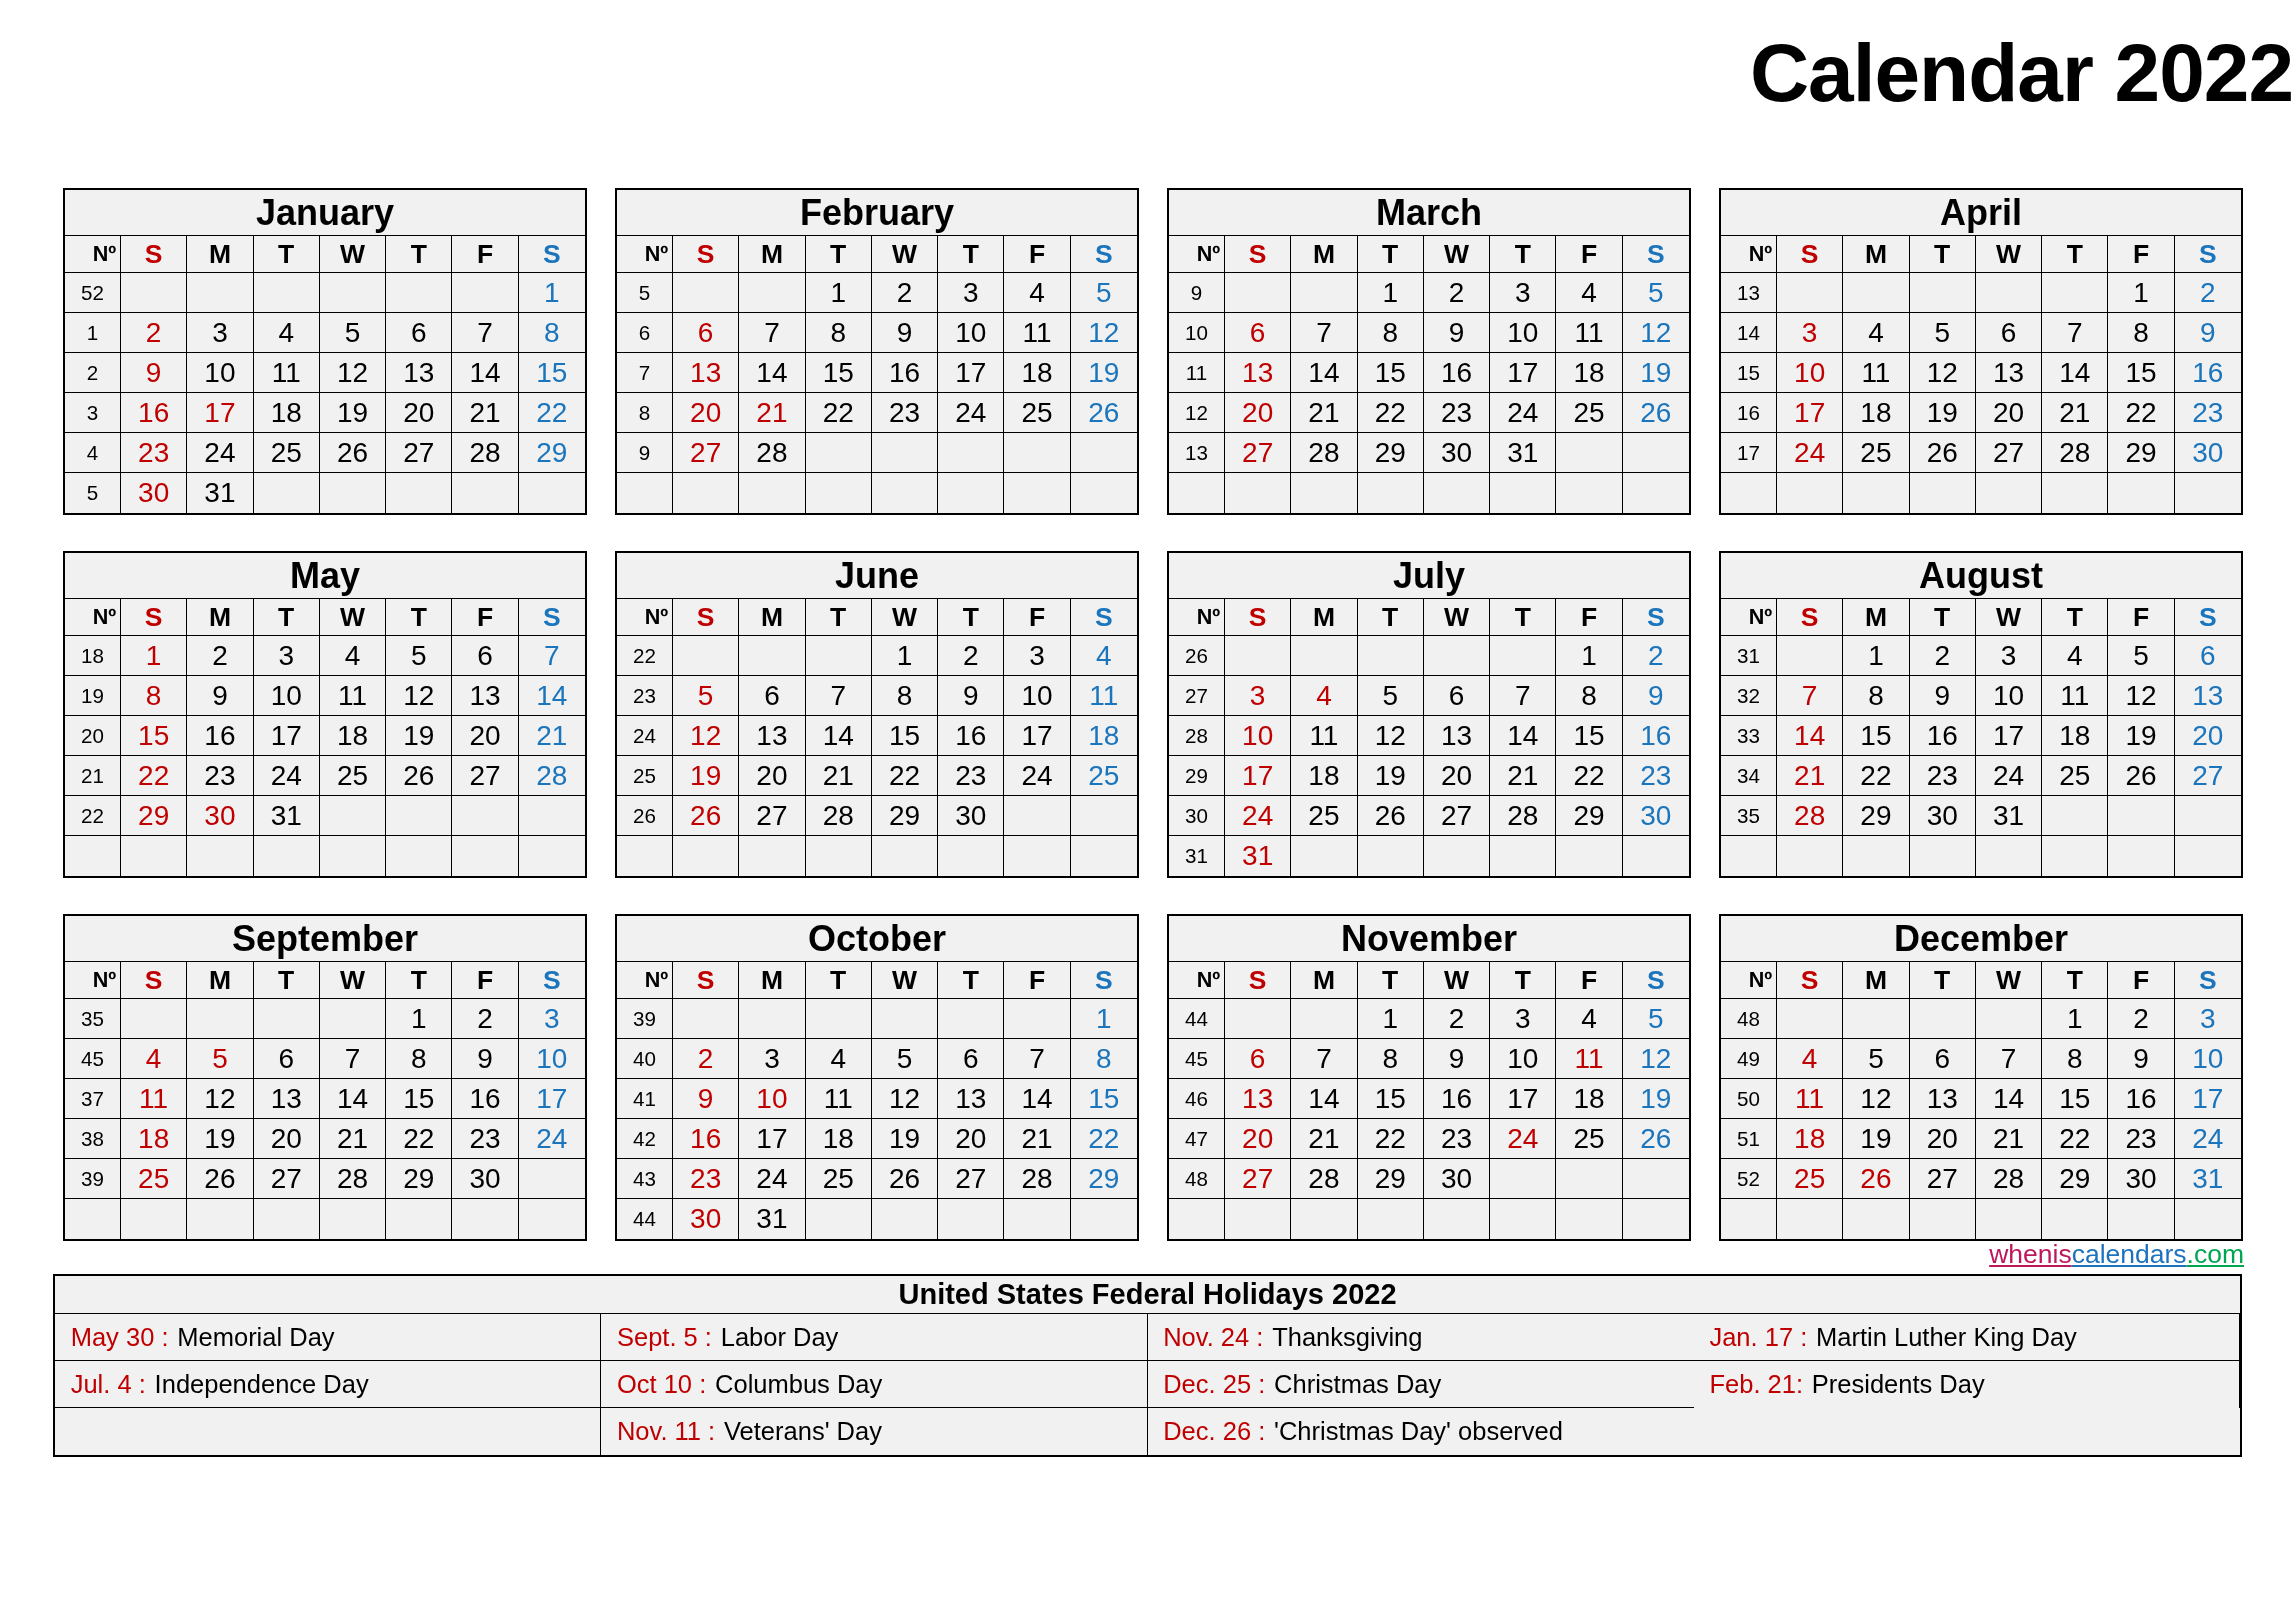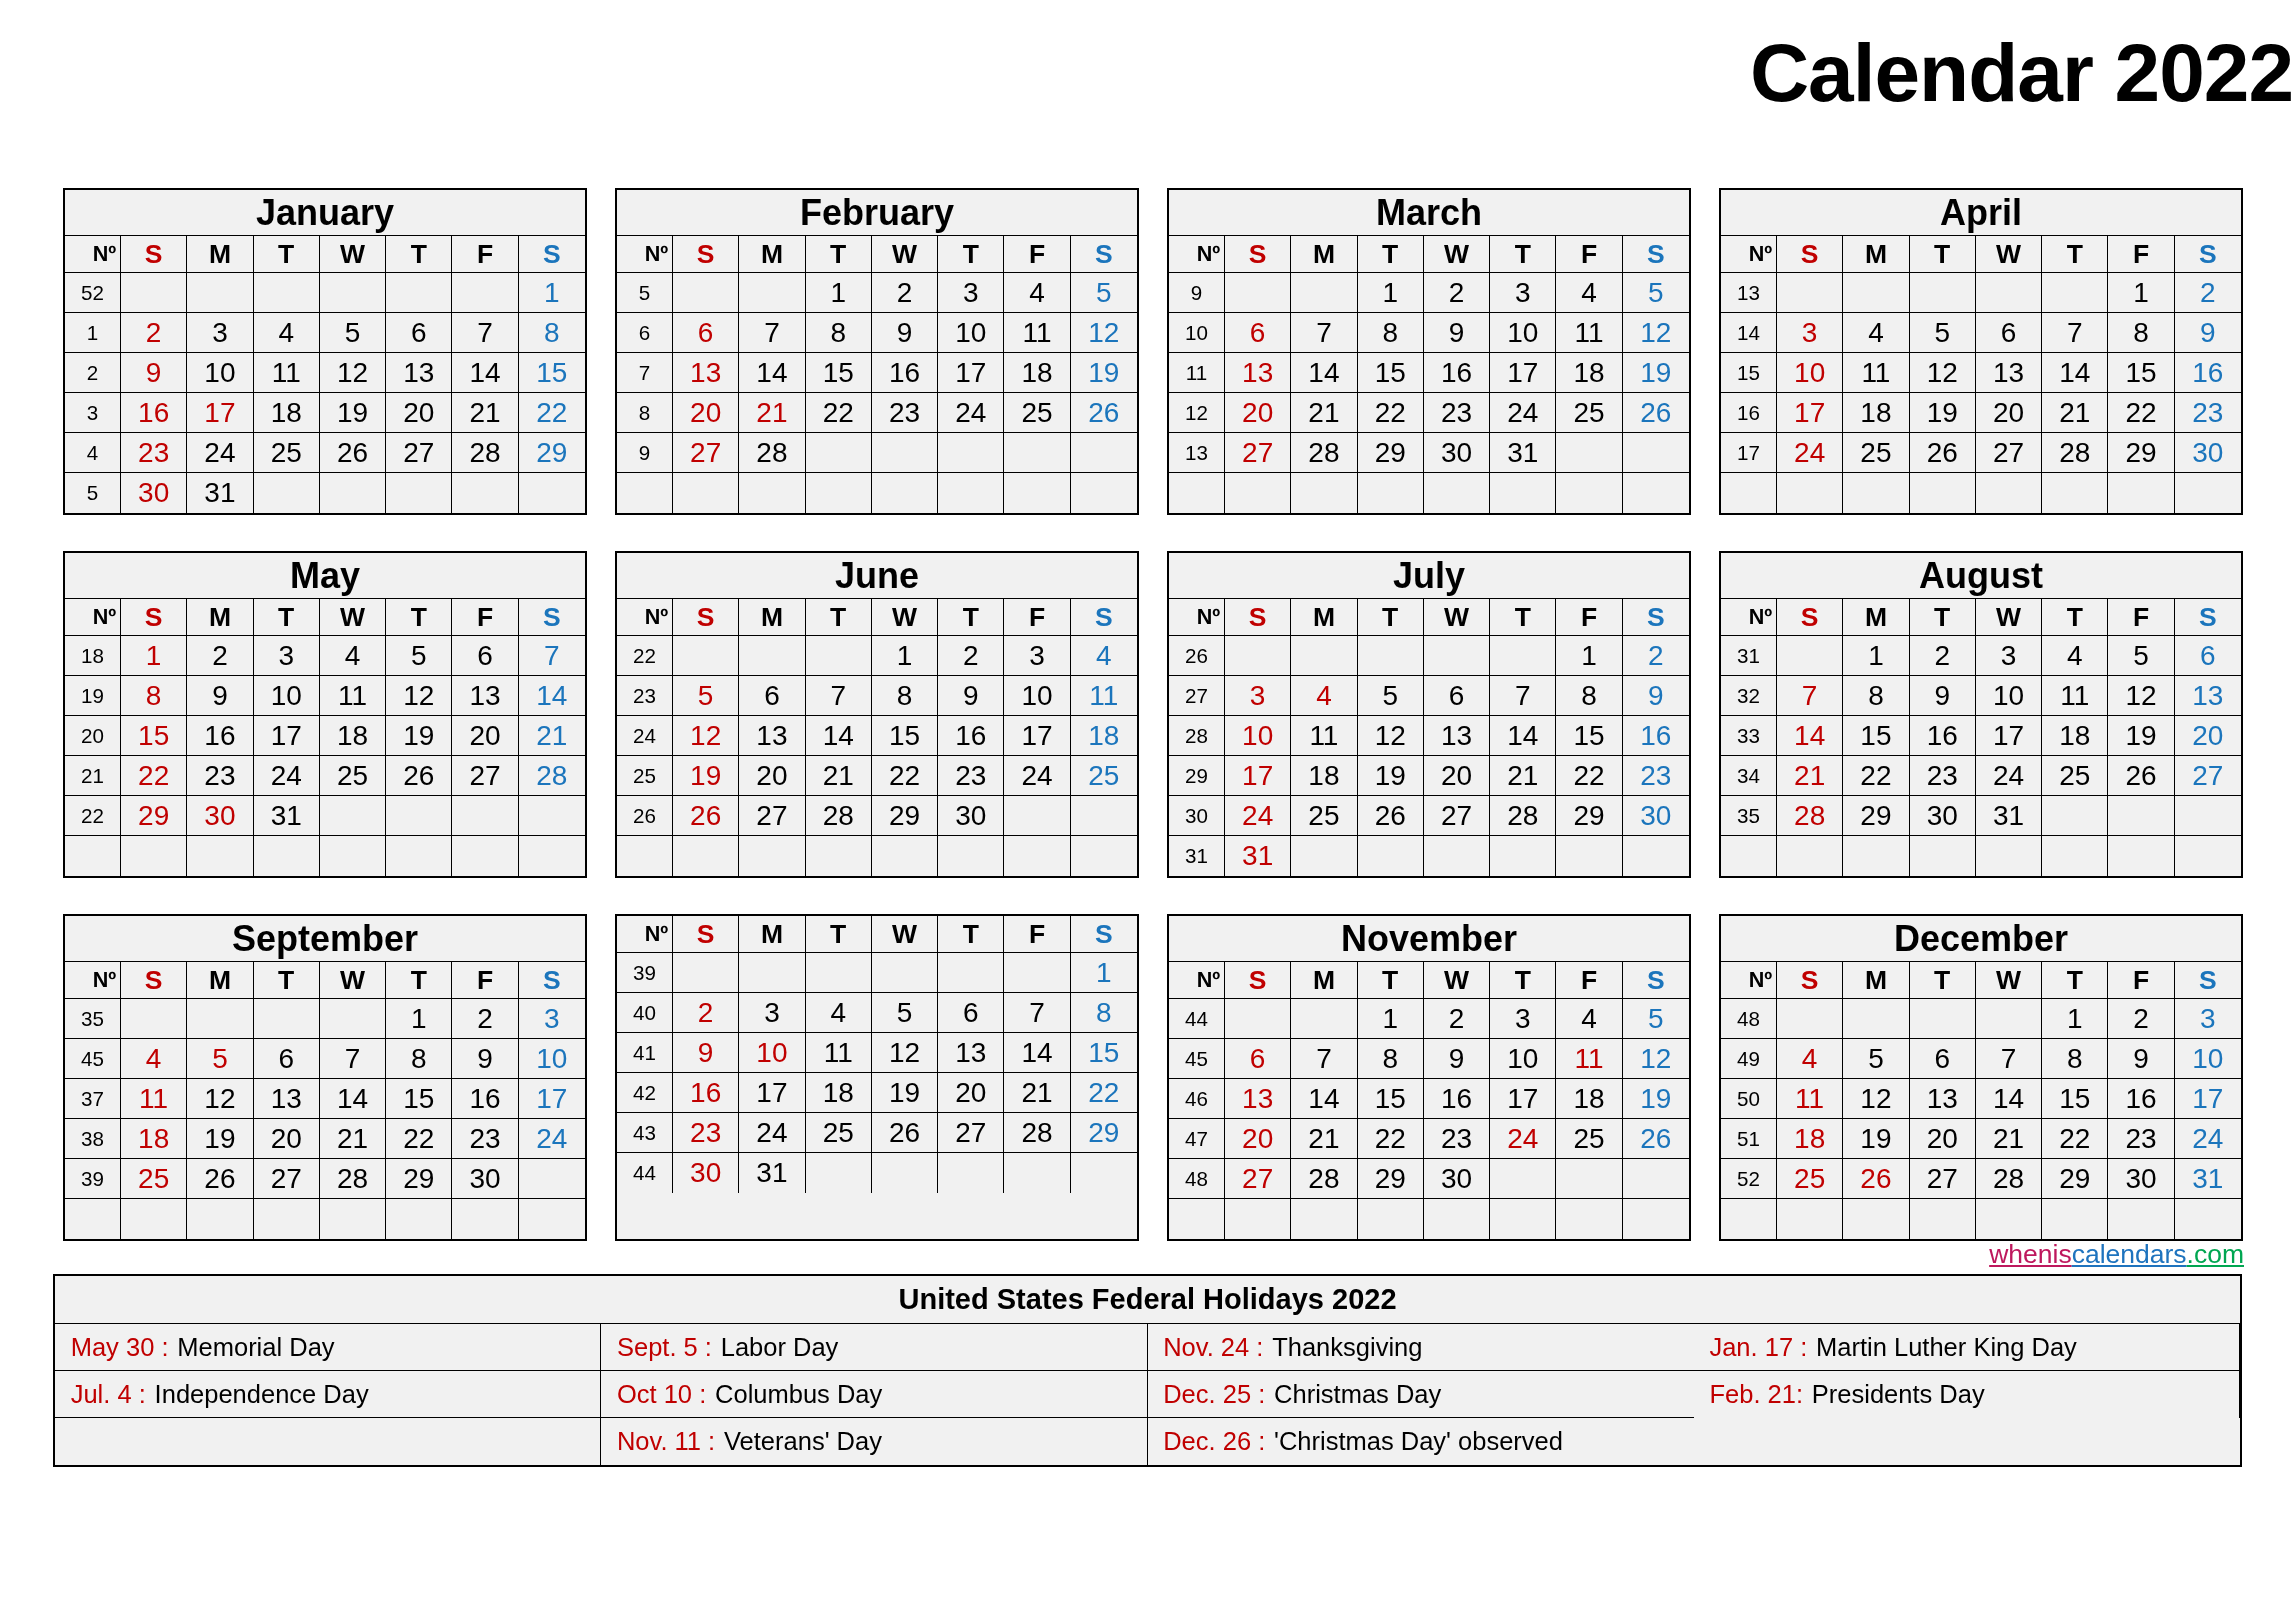--- a/index.html
+++ b/index.html
@@ -69,21 +69,21 @@
   .lk-b { color: #1e73be; }
   .lk-g { color: #00a651; }
   .holidays {
     position: absolute;
     left: 53px; top: 1274px;
     width: 2189px;
     border: 2px solid #000;
     background: #f1f1f1;
   }
   .h-title {
-    height: 48px;
+    height: 38px;
     border-bottom: 1px solid #000;
     display: flex; align-items: center; justify-content: center;
     font-size: 29px; font-weight: 700;
   }
   .h-grid {
     display: grid;
     grid-template-columns: repeat(4, 1fr);
     grid-auto-rows: 47px;
   }
   .h-cell {
@@ -649,20 +649,21 @@
           <div class="m-cell day rlast"></div>
           <div class="m-cell day rlast"></div>
           <div class="m-cell day rlast"></div>
           <div class="m-cell day rlast"></div>
           <div class="m-cell day rlast"></div>
           <div class="m-cell day rlast"></div>
           <div class="m-cell day c7 rlast"></div>
         </div>
       </div>
       <div class="month">
+        <div class="m-title">October</div>
         <div class="m-grid">
           <div class="m-cell hdr wk-hdr">Nº</div>
           <div class="m-cell hdr sun">S</div>
           <div class="m-cell hdr">M</div>
           <div class="m-cell hdr">T</div>
           <div class="m-cell hdr">W</div>
           <div class="m-cell hdr">T</div>
           <div class="m-cell hdr">F</div>
           <div class="m-cell hdr sat c7">S</div>
           <div class="m-cell wknum">39</div>

